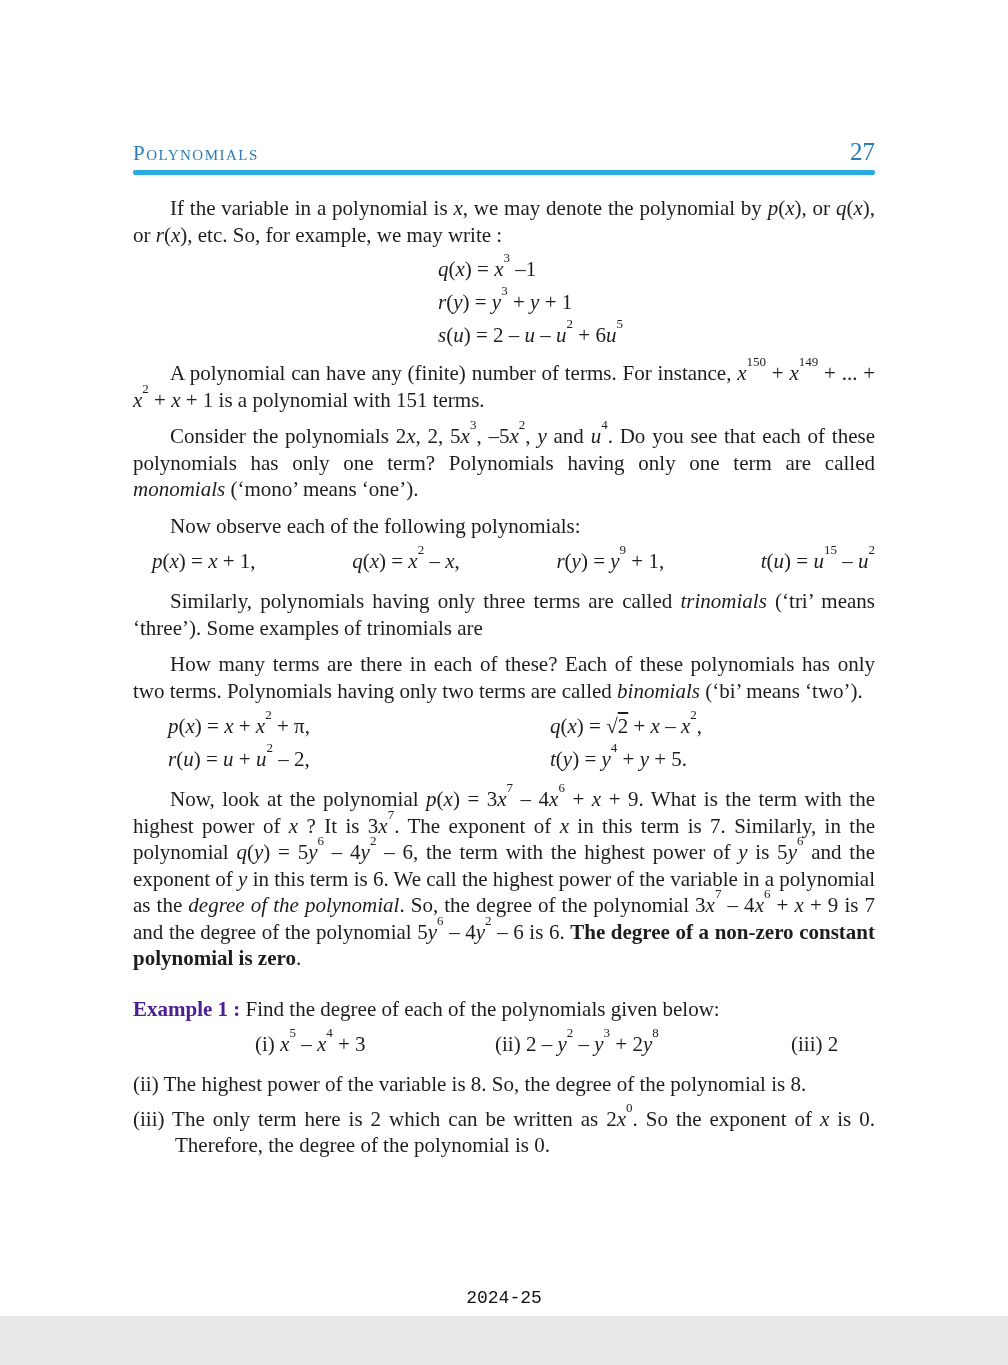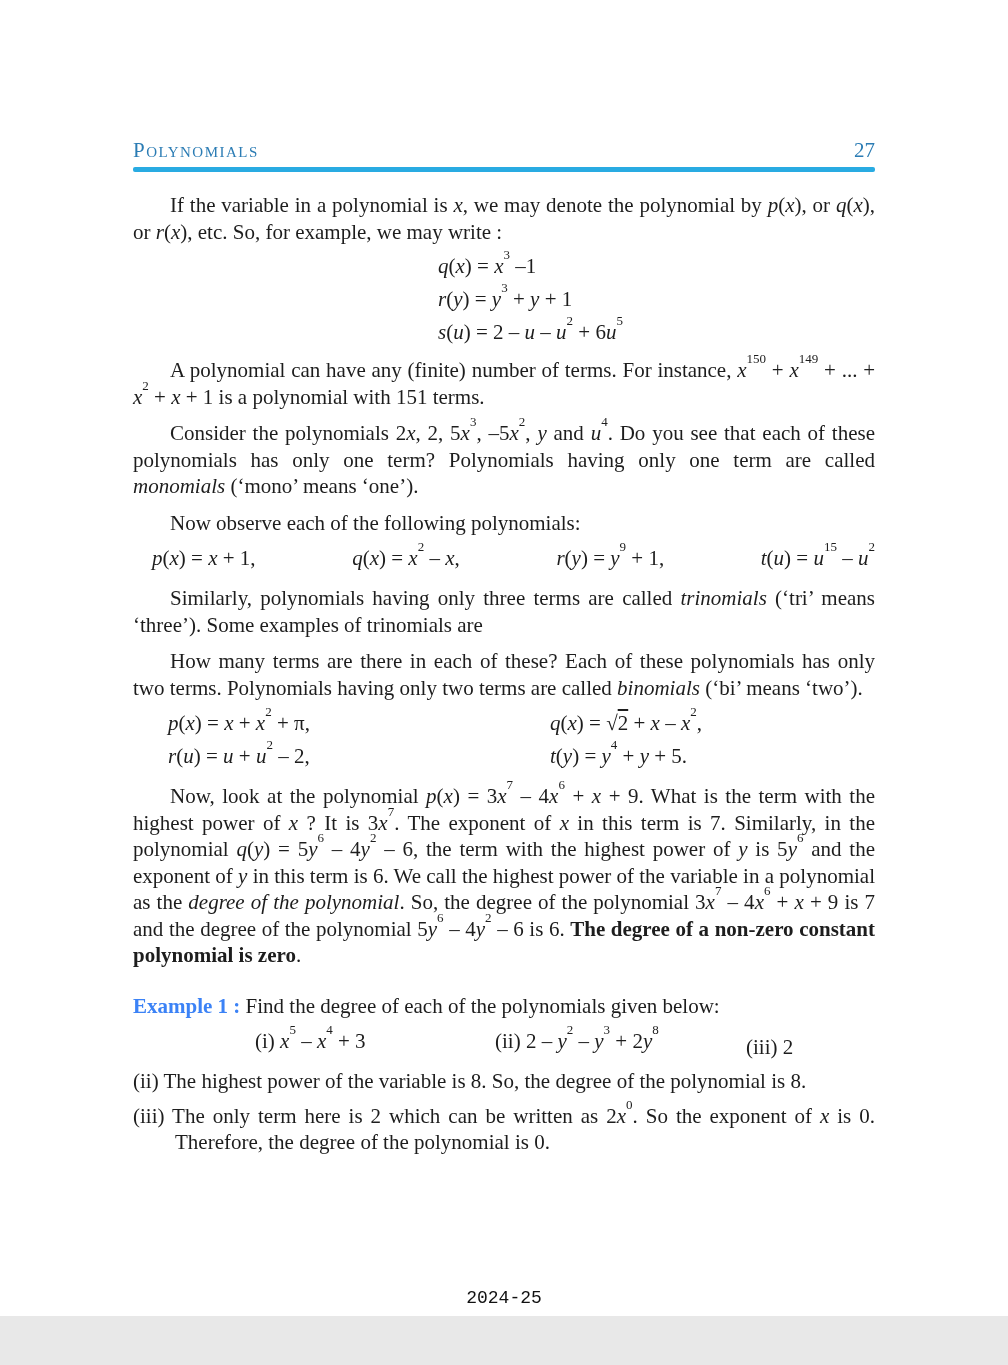--- a/index.html
+++ b/index.html
@@ -24,55 +24,55 @@
     justify-content:space-between;
     align-items:baseline;
     margin-top:138px;
   }
   .running-title {
     font-variant:small-caps;
     letter-spacing:1.5px;
     font-size:21px;
     color:#2b7cb4;
   }
-  .page-number { font-size:21px; color:#2b7cb4; }
+  .page-number { font-size:25px; color:#2b7cb4; }
   .rule {
     height:5px;
     background:#29abe2;
     border-radius:2px;
     margin-top:4px;
   }
   
   .para {
     margin:0;
     text-align:justify;
     text-indent:37px;
     line-height:26.5px;
   }
   .noindent { text-indent:0; }
   sup { font-size:0.62em; line-height:0; position:relative; top:-0.45em; }
   .ol { text-decoration:overline; }
-  .label { color:#3b82f6; font-weight:bold; }
+  .label { color:#4c1d95; font-weight:bold; }
   
   .eq-block { margin:5px 0 0 305px; line-height:33px; }
   .eq-row {
     display:flex;
     justify-content:space-between;
     padding-left:19px;
     margin-top:6px;
     line-height:33px;
   }
   .tri-table { margin-top:6px; line-height:33px; }
   .tri-row { display:flex; }
   .tri-c1 { margin-left:35px; width:382px; }
   
   .items-row { position:relative; height:33px; line-height:33px; margin-top:6px; }
   .items-row .it1 { position:absolute; left:122px; }
   .items-row .it2 { position:absolute; left:362px; }
-  .items-row .it3 { position:absolute; left:613px;margin-top:6px; }
+  .items-row .it3 { position:absolute; left:658px; }
   .hang { padding-left:42px; text-indent:-42px; }
   
   .mt-p1 { margin-top:20px; }
   .mt-sm { margin-top:8px; }
   .mt-md { margin-top:10px; }
   .mt-ex { margin-top:24px; }
   
   .footer {
     position:absolute;
     left:0; right:0;

